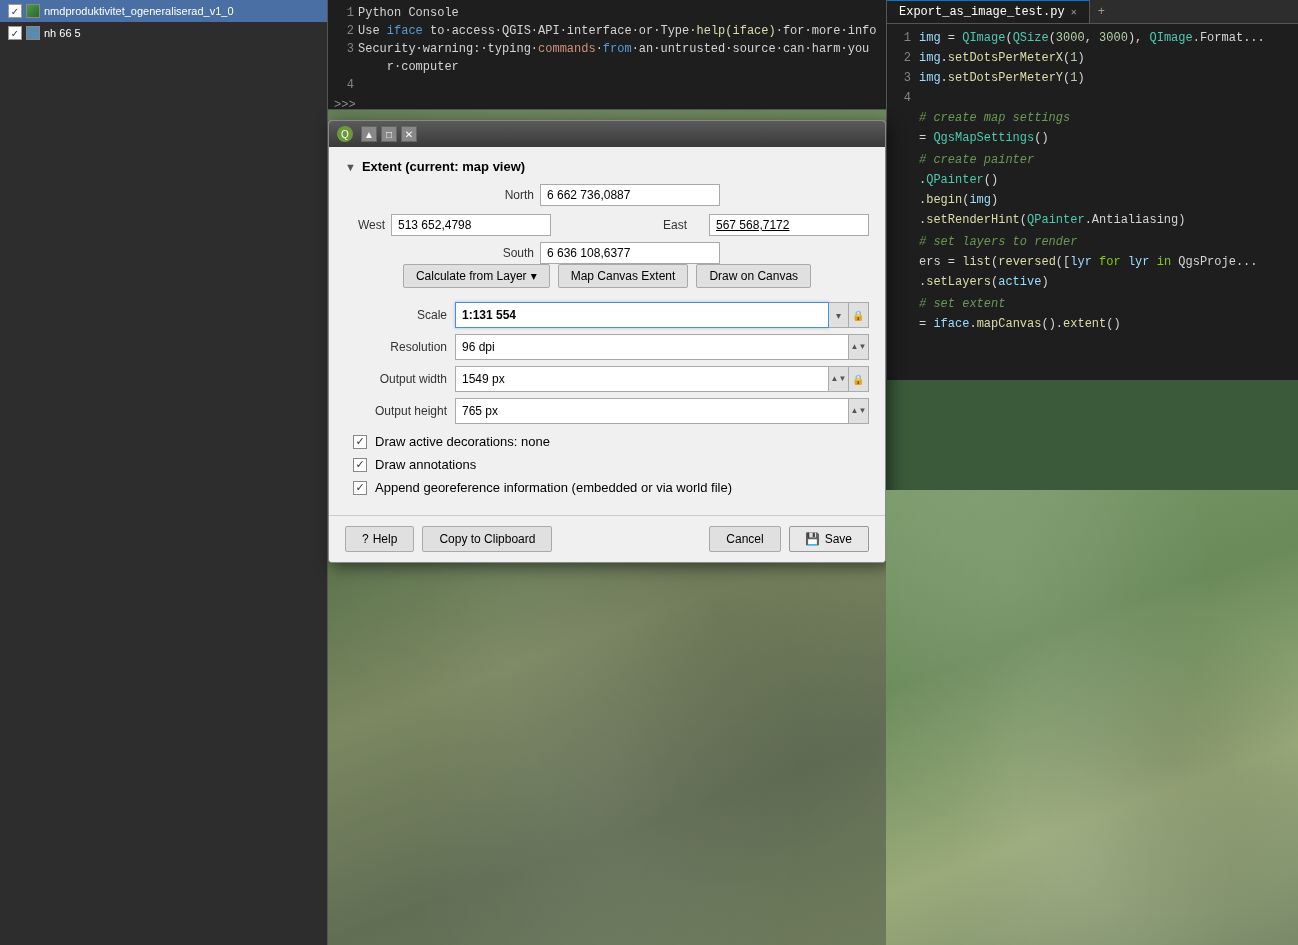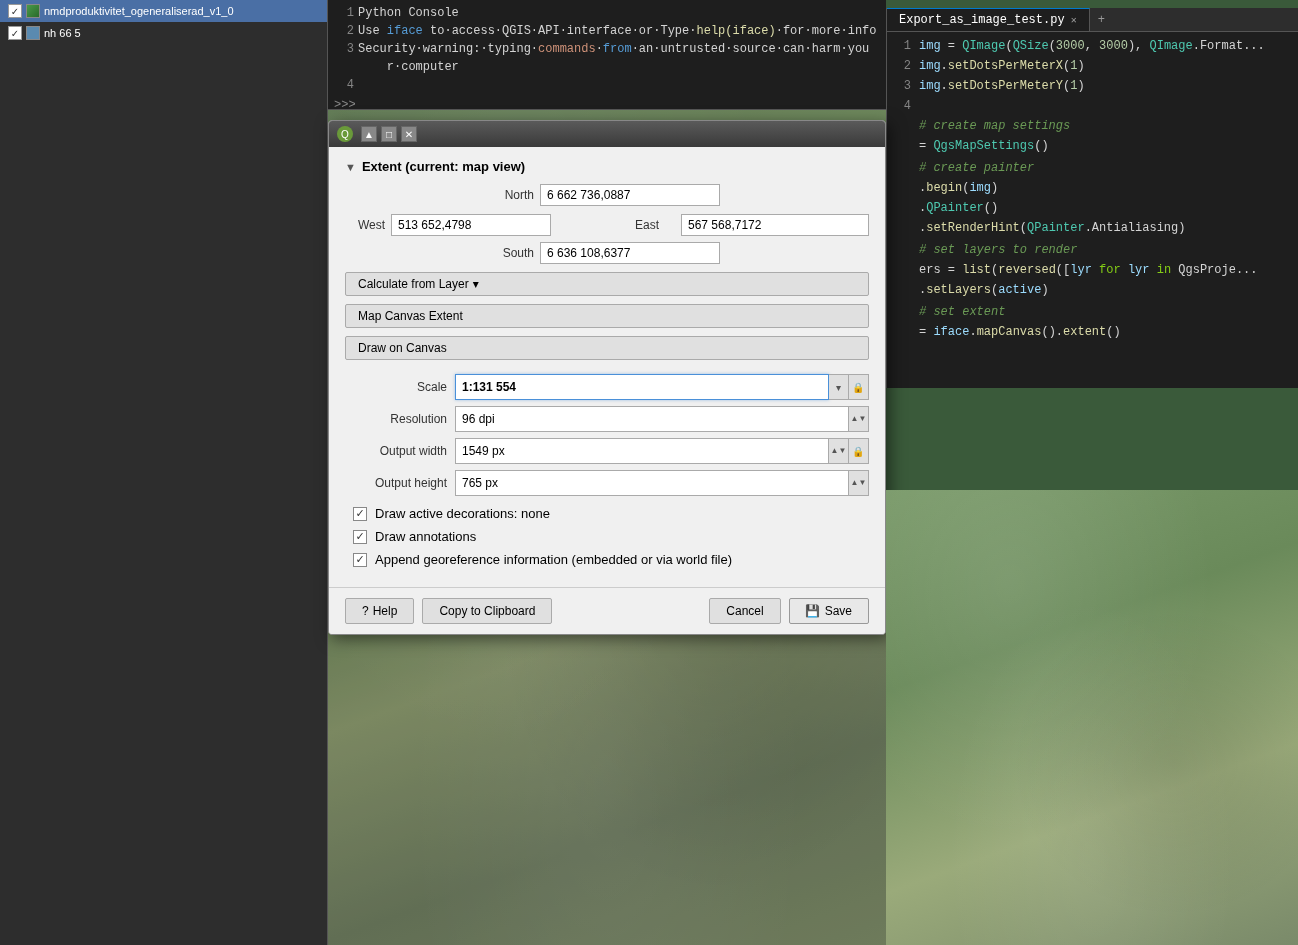--- a/index.html
+++ b/index.html
@@ -80,21 +80,21 @@
     .console-text .fn { color: #dcdcaa; }
     .console-prompt {
       display: flex; align-items: center; gap: 4px;
       color: #888; line-height: 1.5;
       padding-top: 2px;
     }
 
     
     .code-panel {
       position: absolute;
-      top: 8px;
+      top: 0;
       left: 886px;
       width: 412px;
       height: 380px;
       background: #1e1e1e;
       border-left: 1px solid #555;
       font-family: 'Courier New', monospace;
       font-size: 12px;
       color: #d4d4d4;
       overflow: hidden;
     }
@@ -258,23 +258,21 @@
       display: flex; align-items: center;
     }
     .coord-east {
       display: flex; align-items: center;
     }
 
     .extent-buttons {
       display: flex;
       gap: 8px;
       justify-content: center;
-      margin-top: 8px;
       margin-bottom: 14px;
-      flex-direction: column;
     }
 
     .ext-btn {
       padding: 4px 12px;
       background: #e0e0e0;
       border: 1px solid #aaa;
       border-radius: 2px;
       cursor: pointer;
       font-size: 12px;
       display: flex; align-items: center; gap: 4px;
@@ -463,25 +461,25 @@
     <div class="code-line">
       <span class="ln"></span>
       <span class="cd"></span>
     </div>
     <div class="code-line">
       <span class="ln"></span>
       <span class="cd"><span class="cmt"># create painter</span></span>
     </div>
     <div class="code-line">
       <span class="ln"></span>
+      <span class="cd">.<span class="cls">QPainter</span>()</span>
+    </div>
+    <div class="code-line">
+      <span class="ln"></span>
       <span class="cd">.<span class="met">begin</span>(<span class="var">img</span>)</span>
-    </div>
-    <div class="code-line">
-      <span class="ln"></span>
-      <span class="cd">.<span class="cls">QPainter</span>()</span>
     </div>
     <div class="code-line">
       <span class="ln"></span>
       <span class="cd">.<span class="met">setRenderHint</span>(<span class="cls">QPainter</span>.Antialiasing)</span>
     </div>
     <div class="code-line">
       <span class="ln"></span>
       <span class="cd"></span>
     </div>
     <div class="code-line">
@@ -535,21 +533,21 @@
         <input class="coord-input" value="6 662 736,0887" style="">
       </div>
 
       <div class="coord-row-middle" style="margin-top:8px;margin-bottom:6px;">
         <div class="coord-west">
           <span class="coord-label">West</span>
           <input class="coord-input" value="513 652,4798" style="width: 160px;">
         </div>
         <div class="coord-east">
           <span class="coord-label" style="text-align:left;margin-left:16px;">East</span>
-          <input class="coord-input" value="567 568,7172" style="width: 188px;">
+          <input class="coord-input" value="567 568,7172" style="width: 160px; text-decoration: underline;">
         </div>
       </div>
 
       <div class="coord-row">
         <span class="coord-label">South</span>
         <input class="coord-input" value="6 636 108,6377" style="">
       </div>
 
       <div class="extent-buttons">
         <button class="ext-btn">

